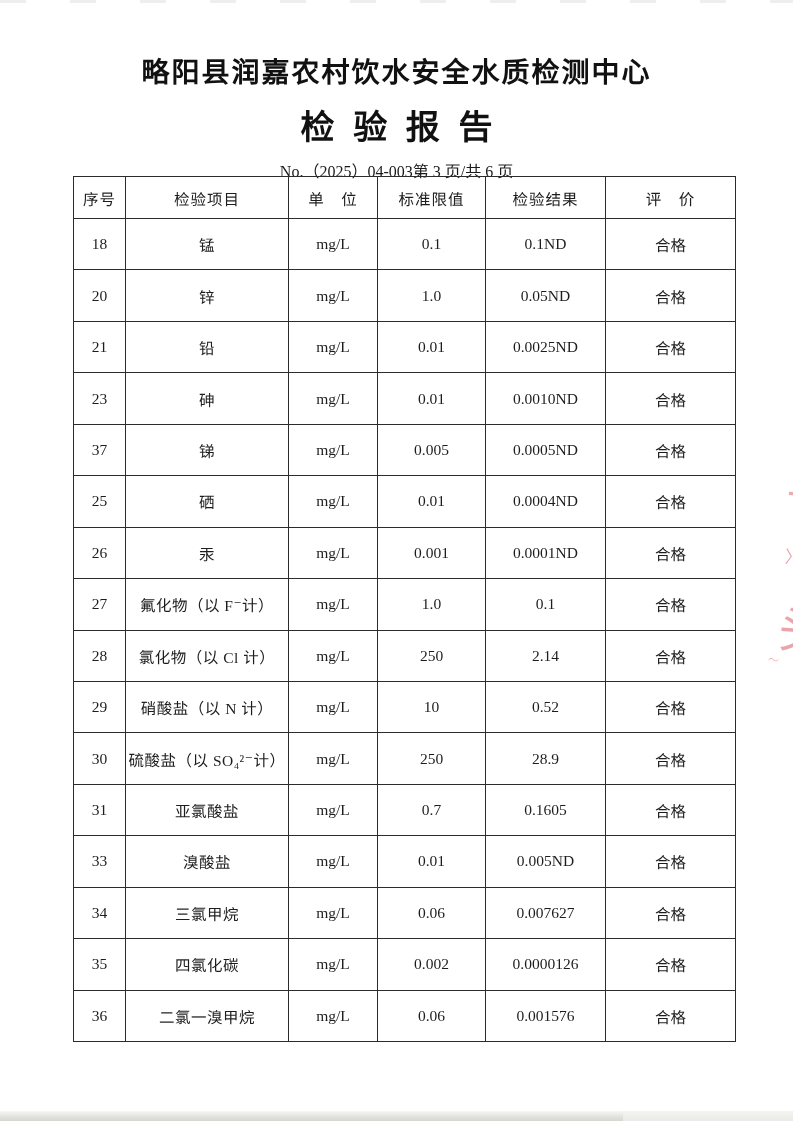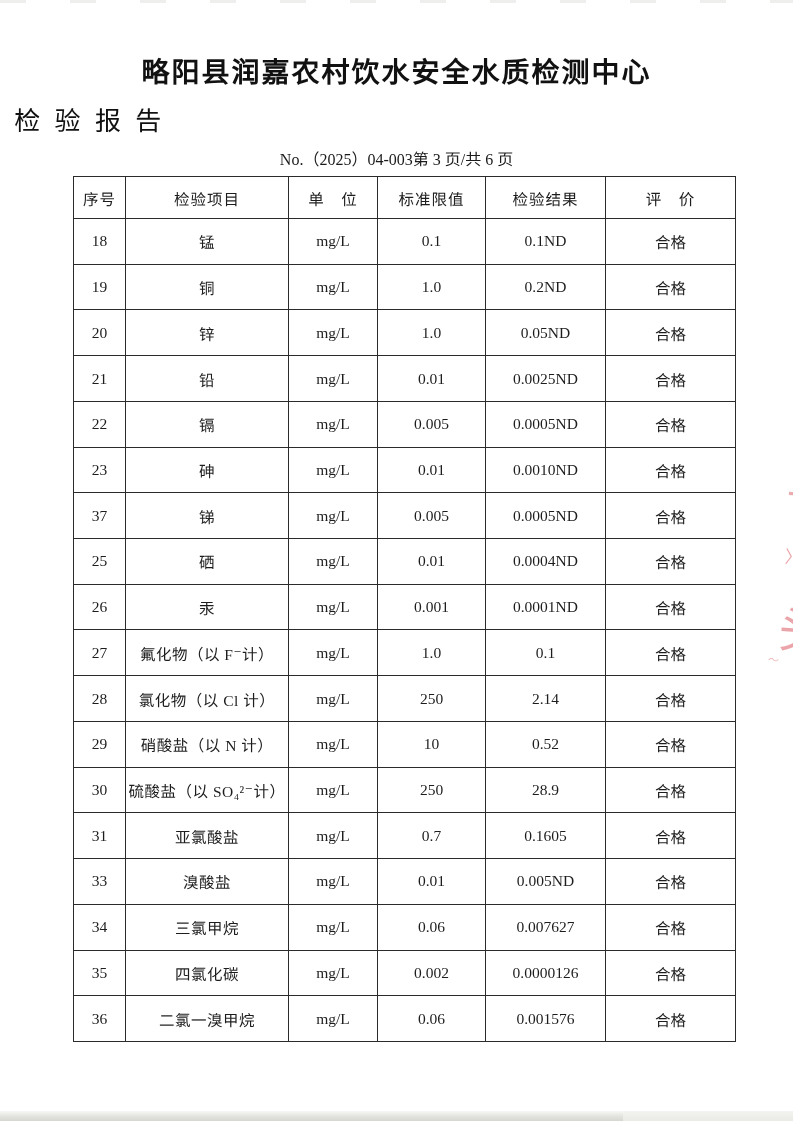--- a/index.html
+++ b/index.html
@@ -37,23 +37,24 @@
     padding-top:50px;
     text-align:center;
     font-family:"Liberation Sans","DejaVu Sans",sans-serif;
     font-weight:700;
     font-size:28px;
     letter-spacing:2px;
     color:#111;
   }
   .report-title{
     margin:10px 0 0 0;
+    text-align:center;
     font-family:"Liberation Sans","DejaVu Sans",sans-serif;
-    font-weight:400;
-    font-size:26px;
+    font-weight:700;
+    font-size:34px;
     letter-spacing:.55em;
     text-indent:.55em; 
     color:#111;
   }
   .meta-row{
     width:662px;
     margin:9px auto 0 auto;
     display:flex;
     justify-content:center;
     align-items:baseline;
@@ -143,55 +144,39 @@
 
           <tr>
             <td class="c-no">18</td>
             <td class="c-item">锰</td>
             <td class="c-unit">mg/L</td>
             <td class="c-limit">0.1</td>
             <td class="c-result">0.1ND</td>
             <td class="c-eval">合格</td>
           </tr>
 
-          <tr>
-            <td class="c-no">19</td>
-            <td class="c-item">铜</td>
-            <td class="c-unit">mg/L</td>
-            <td class="c-limit">1.0</td>
-            <td class="c-result">0.2ND</td>
-            <td class="c-eval">合格</td>
-          </tr>
 
           <tr>
             <td class="c-no">20</td>
             <td class="c-item">锌</td>
             <td class="c-unit">mg/L</td>
             <td class="c-limit">1.0</td>
             <td class="c-result">0.05ND</td>
             <td class="c-eval">合格</td>
           </tr>
 
           <tr>
             <td class="c-no">21</td>
             <td class="c-item">铅</td>
             <td class="c-unit">mg/L</td>
             <td class="c-limit">0.01</td>
             <td class="c-result">0.0025ND</td>
             <td class="c-eval">合格</td>
           </tr>
 
-          <tr>
-            <td class="c-no">22</td>
-            <td class="c-item">镉</td>
-            <td class="c-unit">mg/L</td>
-            <td class="c-limit">0.005</td>
-            <td class="c-result">0.0005ND</td>
-            <td class="c-eval">合格</td>
-          </tr>
 
           <tr>
             <td class="c-no">23</td>
             <td class="c-item">砷</td>
             <td class="c-unit">mg/L</td>
             <td class="c-limit">0.01</td>
             <td class="c-result">0.0010ND</td>
             <td class="c-eval">合格</td>
           </tr>
 

